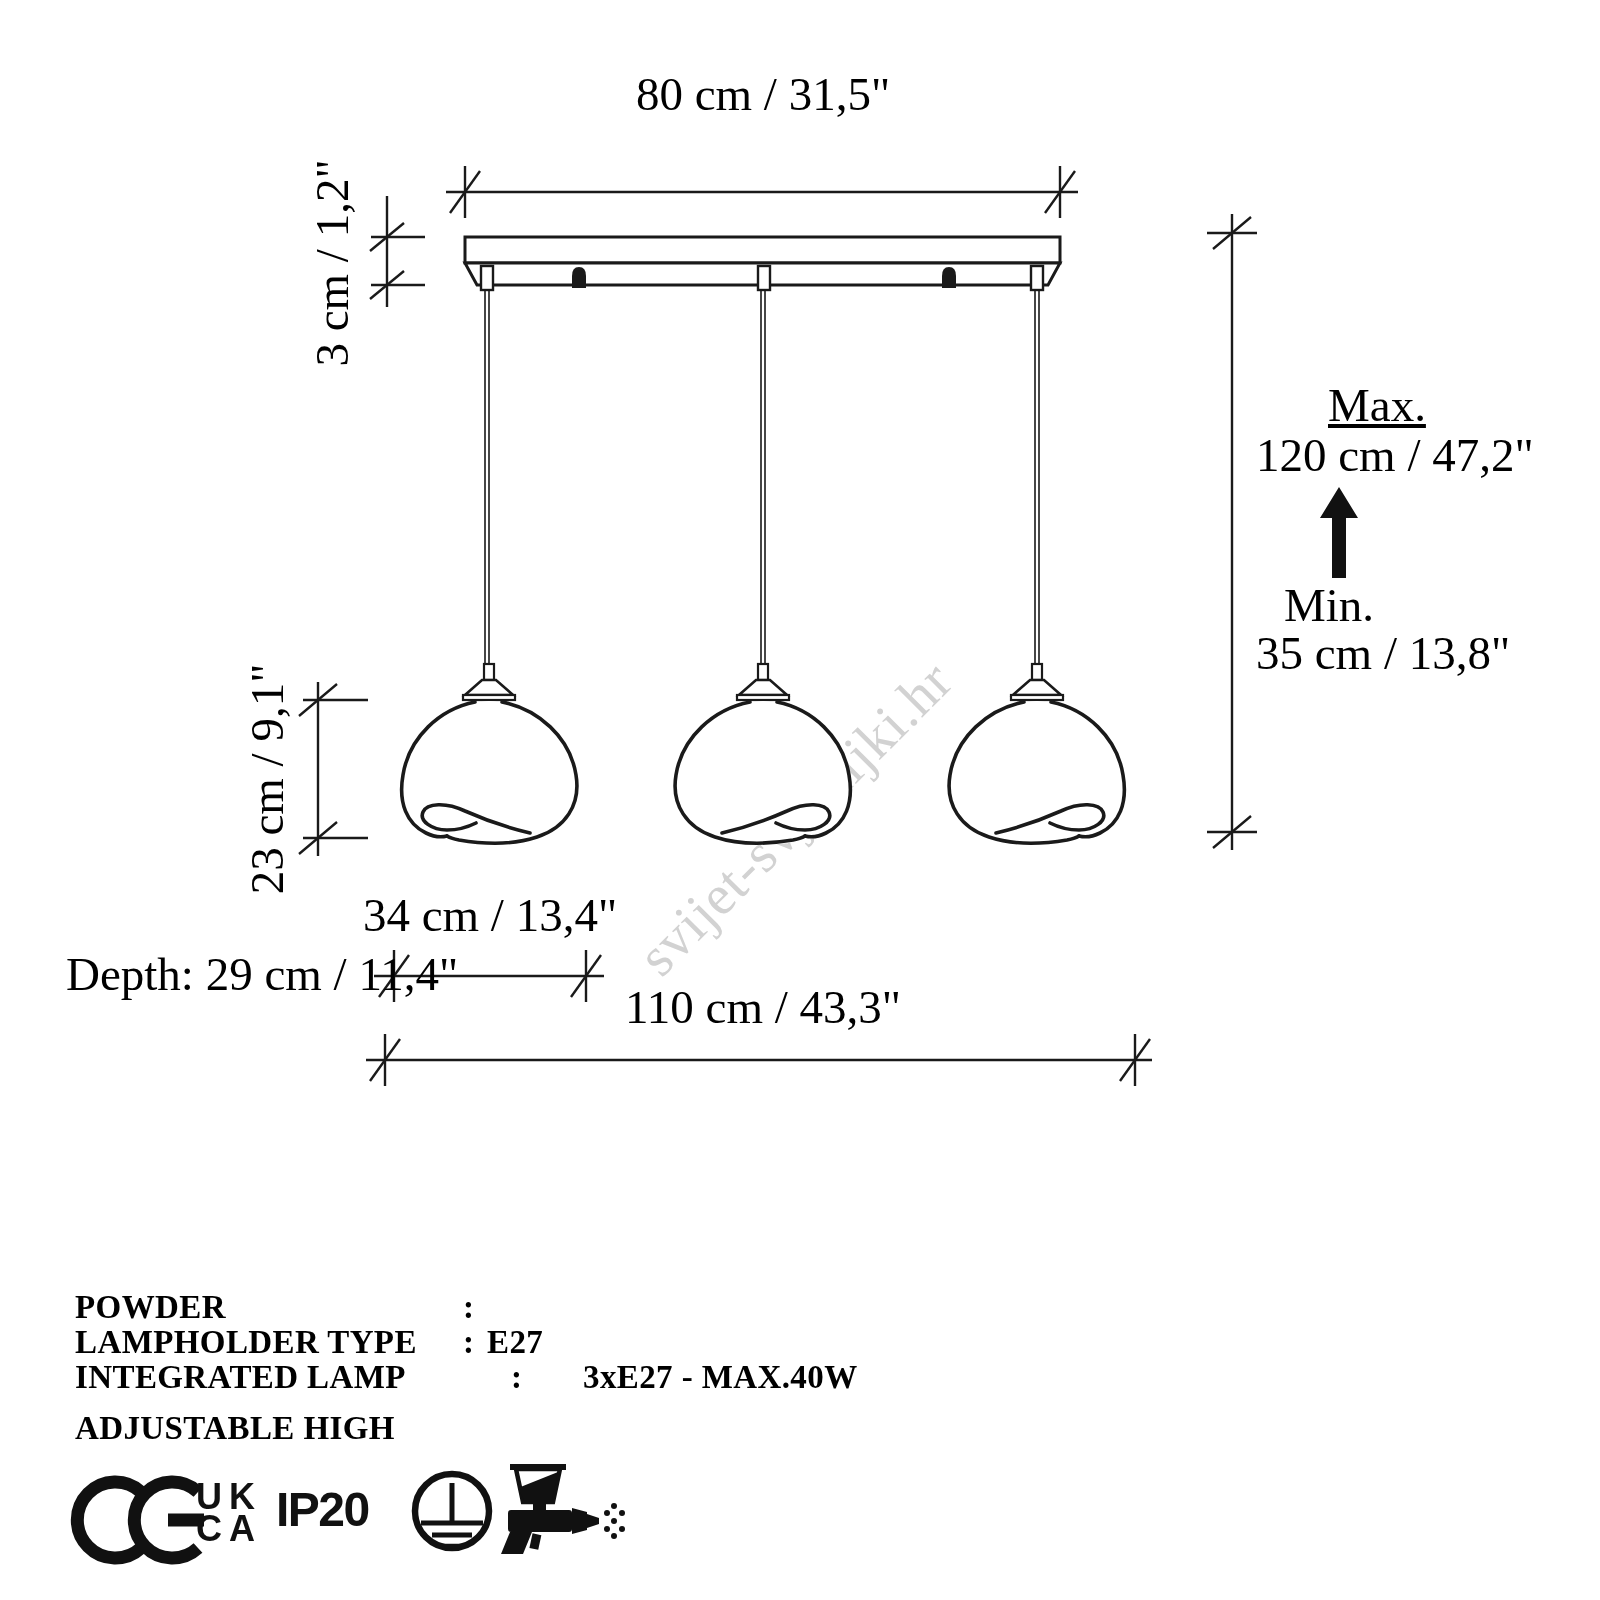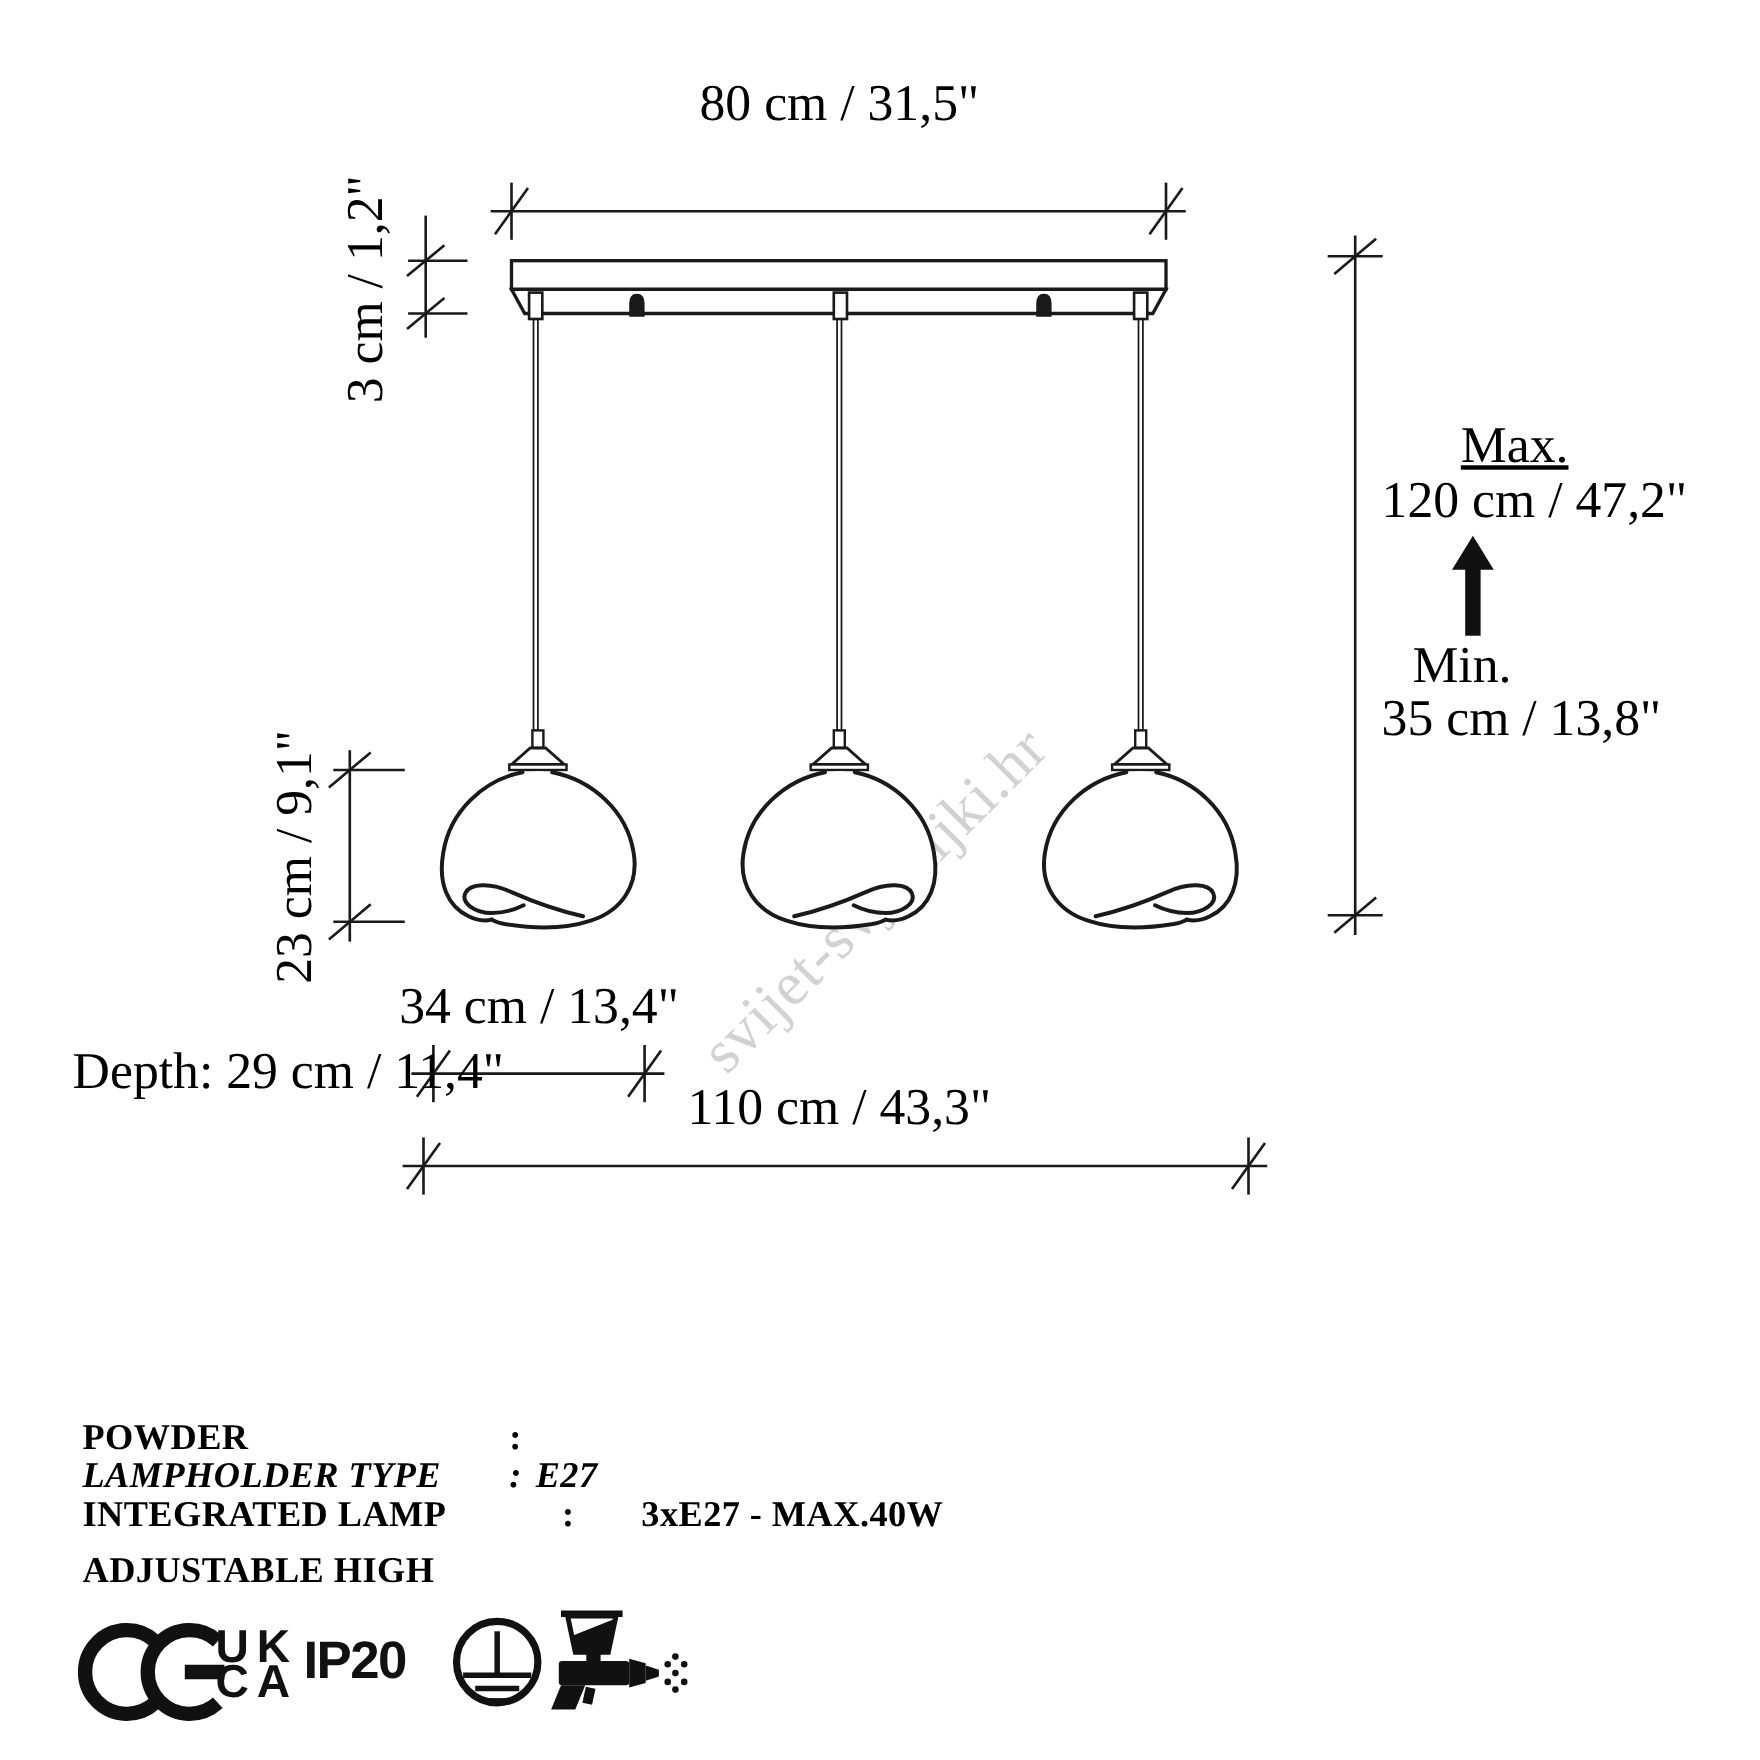--- a/index.html
+++ b/index.html
@@ -8,21 +8,21 @@
   #drawing-svg{position:absolute;left:0;top:0;z-index:2;}
   .dim-label{position:absolute;z-index:3;font-size:47px;line-height:1.05;color:#000;white-space:nowrap;}
   .centered{transform:translateX(-50%);}
   .rot{transform:translate(-50%,-50%) rotate(-90deg);}
   .side-label{position:absolute;z-index:3;font-size:47px;color:#000;white-space:nowrap;}
   #watermark{position:absolute;z-index:1;left:795px;top:818px;font-size:56px;color:#d2d2d2;
              white-space:nowrap;transform:translate(-50%,-50%) rotate(-45deg);letter-spacing:1px;}
   .spec-row{position:absolute;left:75px;z-index:3;display:grid;grid-template-columns:388px 24px auto;
             font-weight:bold;font-size:33px;line-height:35px;letter-spacing:0.4px;white-space:nowrap;}
   .cert-text{position:absolute;z-index:3;font-family:"Liberation Sans",sans-serif;font-weight:bold;color:#111;}
-  #ukca{left:196px;top:1481px;font-size:42px;line-height:32px;letter-spacing:7px;}
+  #ukca{left:196px;top:1481px;font-size:36px;line-height:32px;letter-spacing:7px;}
   #ip20{left:276px;top:1482px;font-size:48px;letter-spacing:-1.5px;}
 </style>
 </head>
 <body>
 
 <div id="canvas">
 
   <div id="watermark">svijet-svjetiljki.hr</div>
 
   <svg id="drawing-svg" width="1600" height="1600" viewBox="0 0 1600 1600">
@@ -177,21 +177,21 @@
 
   <div class="side-label" style="left:1328px;top:378px;text-decoration:underline;">Max.</div>
   <div class="side-label" style="left:1256px;top:428px;">120 cm / 47,2"</div>
   <div class="side-label" style="left:1284px;top:578px;">Min.</div>
   <div class="side-label" style="left:1256px;top:626px;">35 cm / 13,8"</div>
 
   <div class="spec-row" style="top:1290px;">
     <span>POWDER</span>
     <span>:</span>
   </div>
-  <div class="spec-row" style="top:1325px;font-style:italic;">
+  <div class="spec-row" style="top:1325px;">
     <span>LAMPHOLDER TYPE</span>
     <span>:</span>
     <span>E27</span>
   </div>
   <div class="spec-row" style="top:1360px;gap:48px;">
     <span>INTEGRATED LAMP</span>
     <span>:</span>
     <span>3xE27 - MAX.40W</span>
   </div>
   <div class="spec-row" style="top:1395px;margin-top:16px;">

